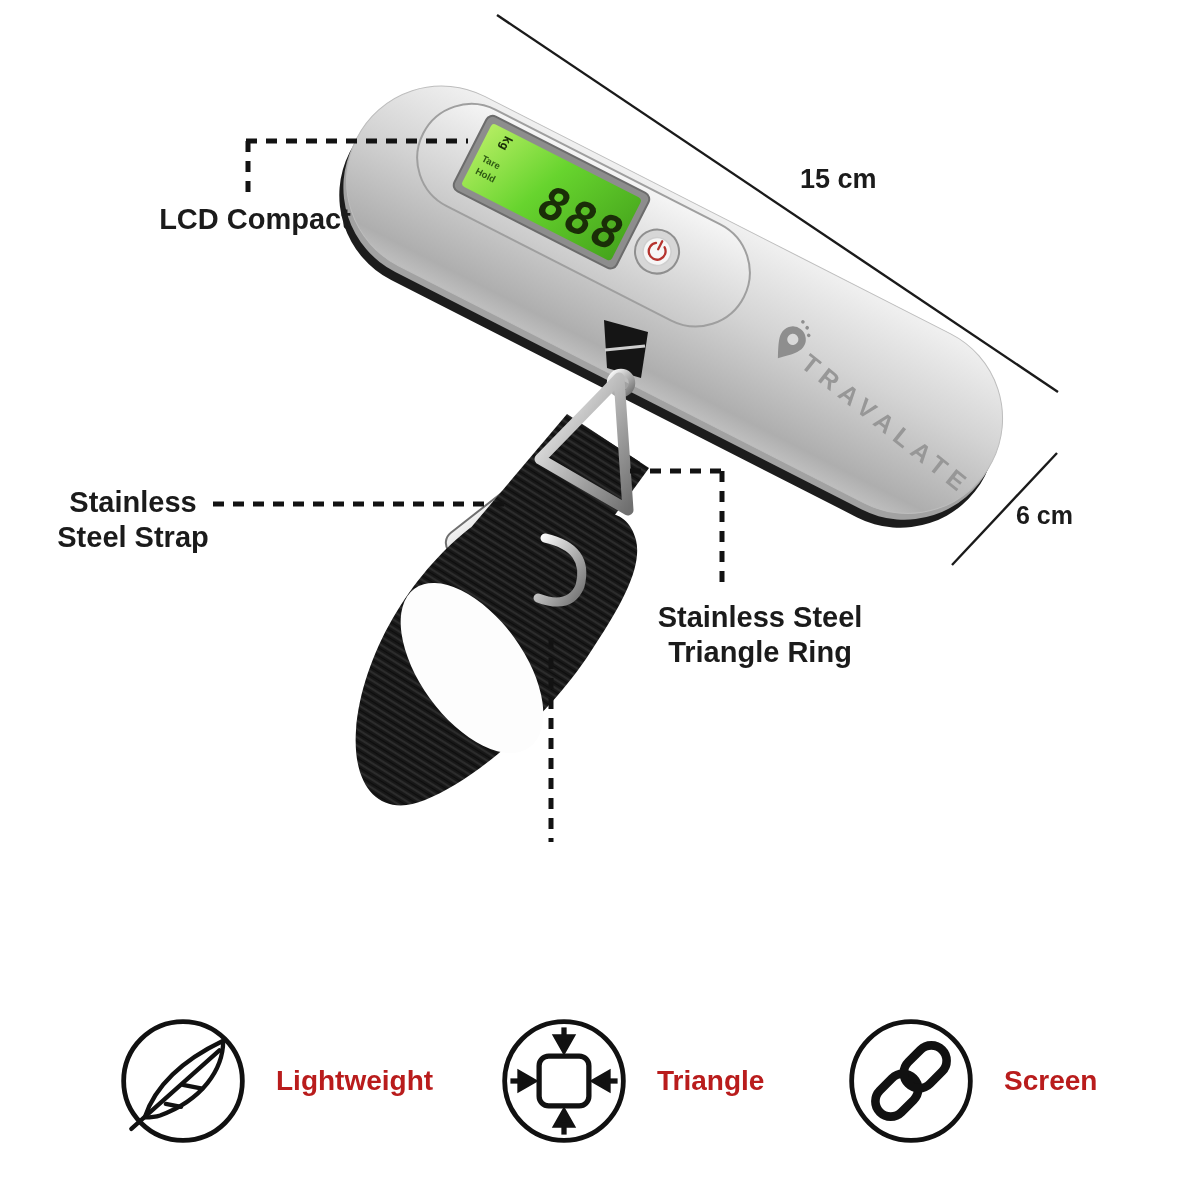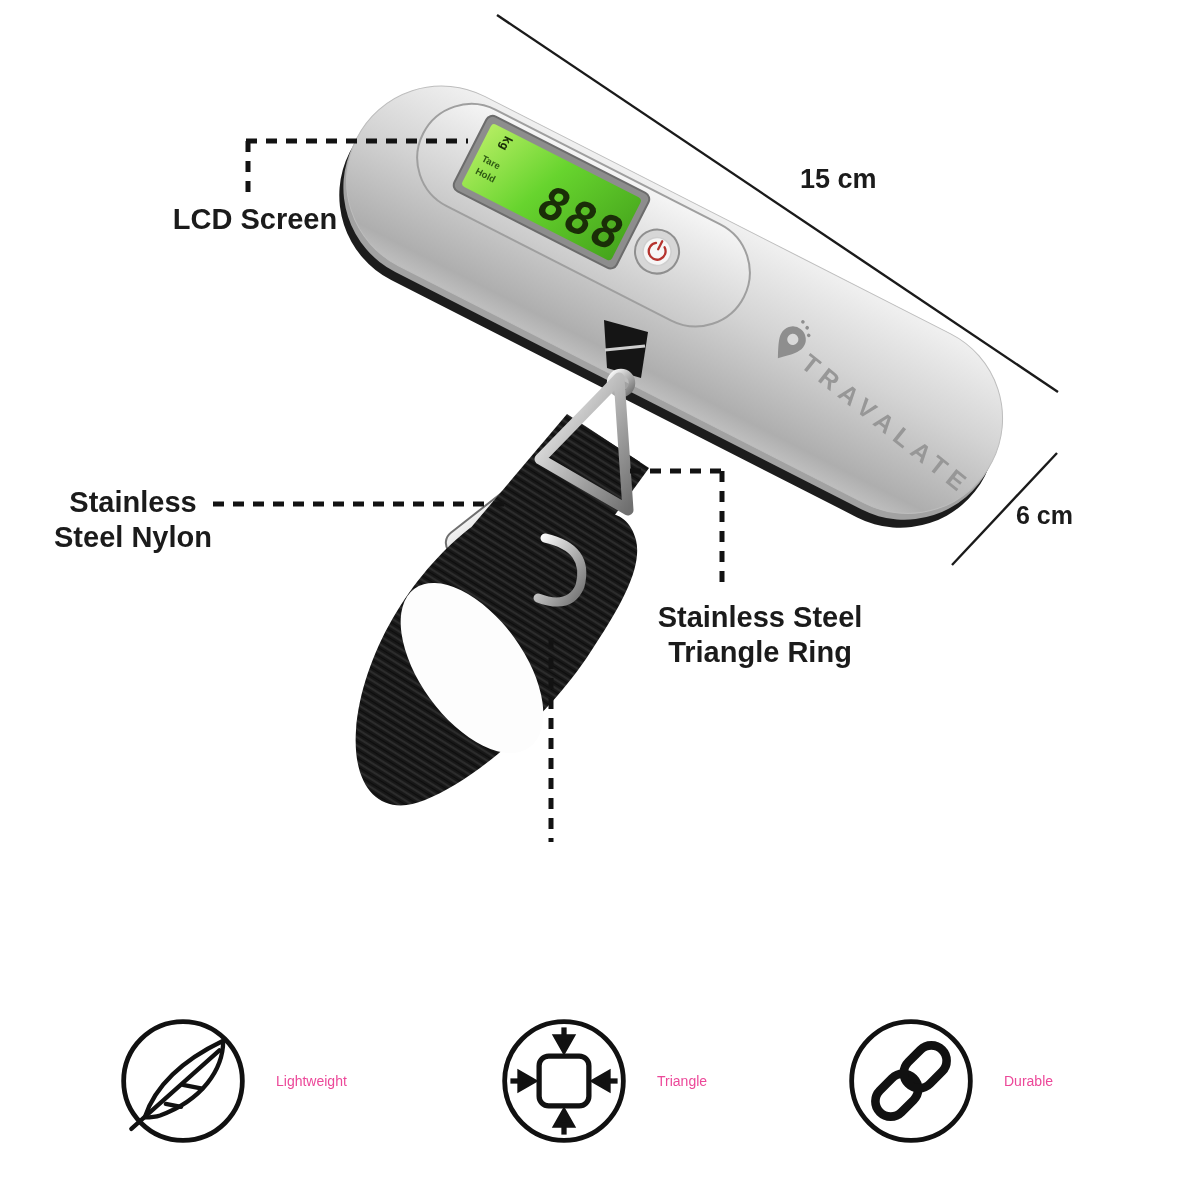--- a/index.html
+++ b/index.html
@@ -10,21 +10,21 @@
   #lbl-lcd{left:130px;top:202px;width:250px;font-size:29px;text-align:center;}
   #lbl-hook{left:28px;top:474px;width:210px;font-size:29px;text-align:center;margin-top:11px;}
   #lbl-ring{left:628px;top:600px;width:264px;font-size:29px;text-align:center;}
   #lbl-strap{left:433px;top:848px;width:240px;font-size:29px;text-align:center;}
   #lbl-len{left:800px;top:163px;font-size:27px;}
   #lbl-wid{left:1016px;top:500px;font-size:25px;}
   .feature{position:absolute;display:flex;align-items:center;gap:26px;}
   #feat-1{left:116px;top:1014px;}
   #feat-2{left:497px;top:1014px;}
   #feat-3{left:844px;top:1014px;}
-  .feature .cap{font-weight:400;font-size:14px;color:#ec4899;}
+  .feature .cap{font-weight:700;font-size:28px;color:#b91c1c;}
   .ico{width:134px;height:134px;display:block;}
 </style>
 </head>
 <body>
 
 <div id="stage">
 
 <svg id="scene" width="1200" height="1200" viewBox="0 0 1200 1200">
   <defs>
     <linearGradient id="bodyGrad" gradientUnits="userSpaceOnUse" x1="0" y1="-95" x2="0" y2="105">
@@ -127,25 +127,25 @@
   <g stroke="#121212" stroke-width="5" stroke-dasharray="11 9">
     <line x1="246" y1="141" x2="468" y2="141"></line>
     <line x1="248" y1="141" x2="248" y2="198"></line>
     <line x1="213" y1="504" x2="505" y2="504"></line>
     <line x1="630" y1="471" x2="722" y2="471"></line>
     <line x1="722" y1="471" x2="722" y2="588"></line>
     <line x1="551" y1="638" x2="551" y2="842"></line>
   </g>
 </svg>
 
-<div class="lbl" id="lbl-lcd">LCD Screen</div>
+<div class="lbl" id="lbl-lcd">LCD Compact</div>
 
 <div class="lbl" id="lbl-hook">
   <div>Stainless</div>
-  <div>Steel Nylon</div>
+  <div>Steel Strap</div>
 </div>
 
 <div class="lbl" id="lbl-ring">
   <div>Stainless Steel</div>
   <div>Triangle Ring</div>
 </div>
 
 
 <div class="lbl" id="lbl-len">15 cm</div>
 <div class="lbl" id="lbl-wid">6 cm</div>
@@ -182,16 +182,16 @@
 </div>
 
 <div class="feature" id="feat-3">
   <svg class="ico" viewBox="-70 -70 140 140">
     <circle r="62" fill="none" stroke="#111" stroke-width="5"></circle>
     <g transform="rotate(-45)" fill="none" stroke="#111" stroke-width="9">
       <rect x="-46" y="-16" width="50" height="32" rx="16"></rect>
       <rect x="-4" y="-16" width="50" height="32" rx="16"></rect>
     </g>
   </svg>
-  <span class="cap">Durable</span>
+  <span class="cap">Screen</span>
 </div>
 
 </div>
 
 </body></html>

